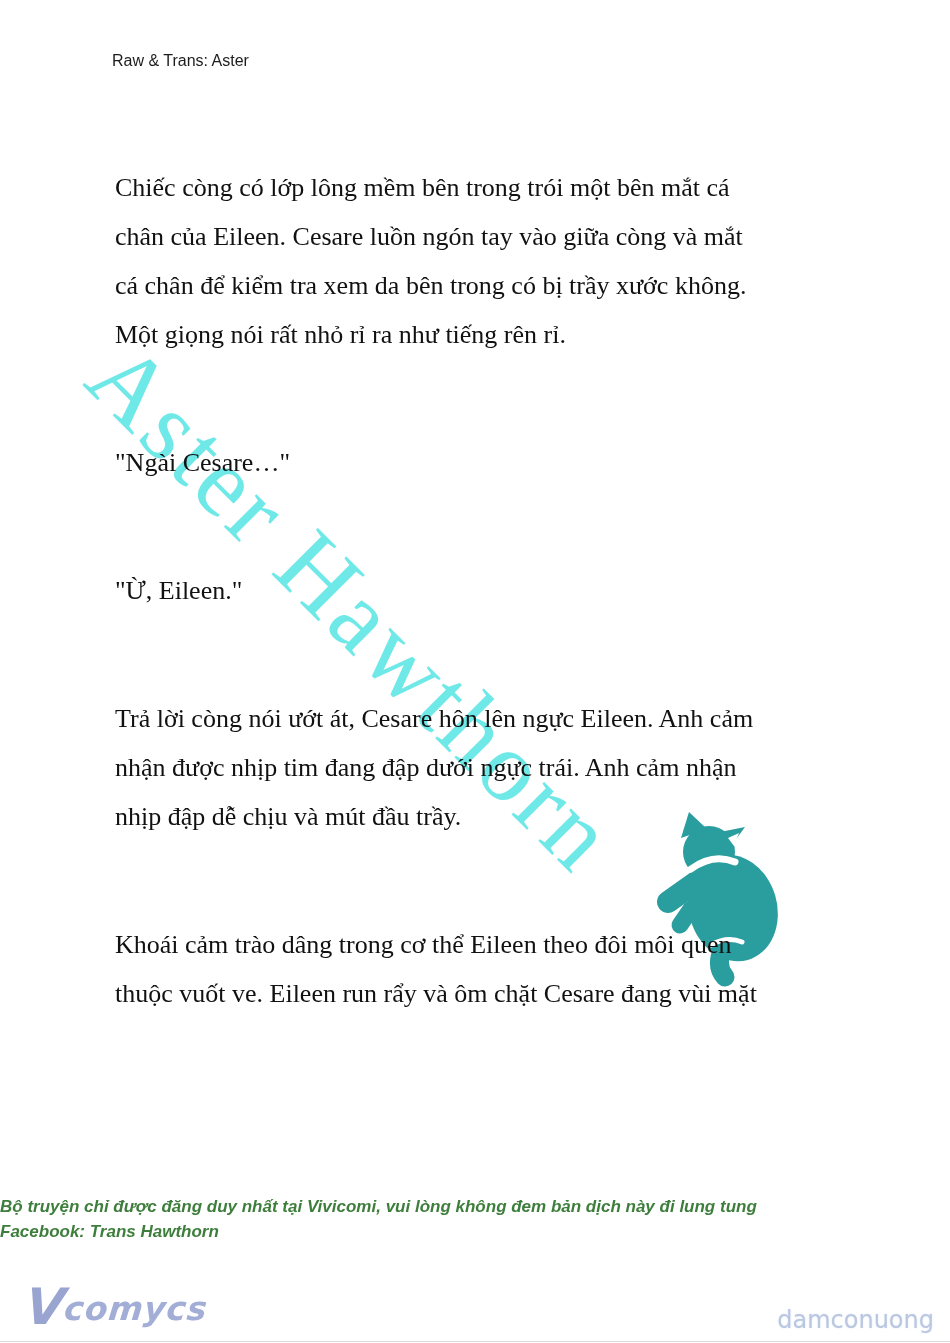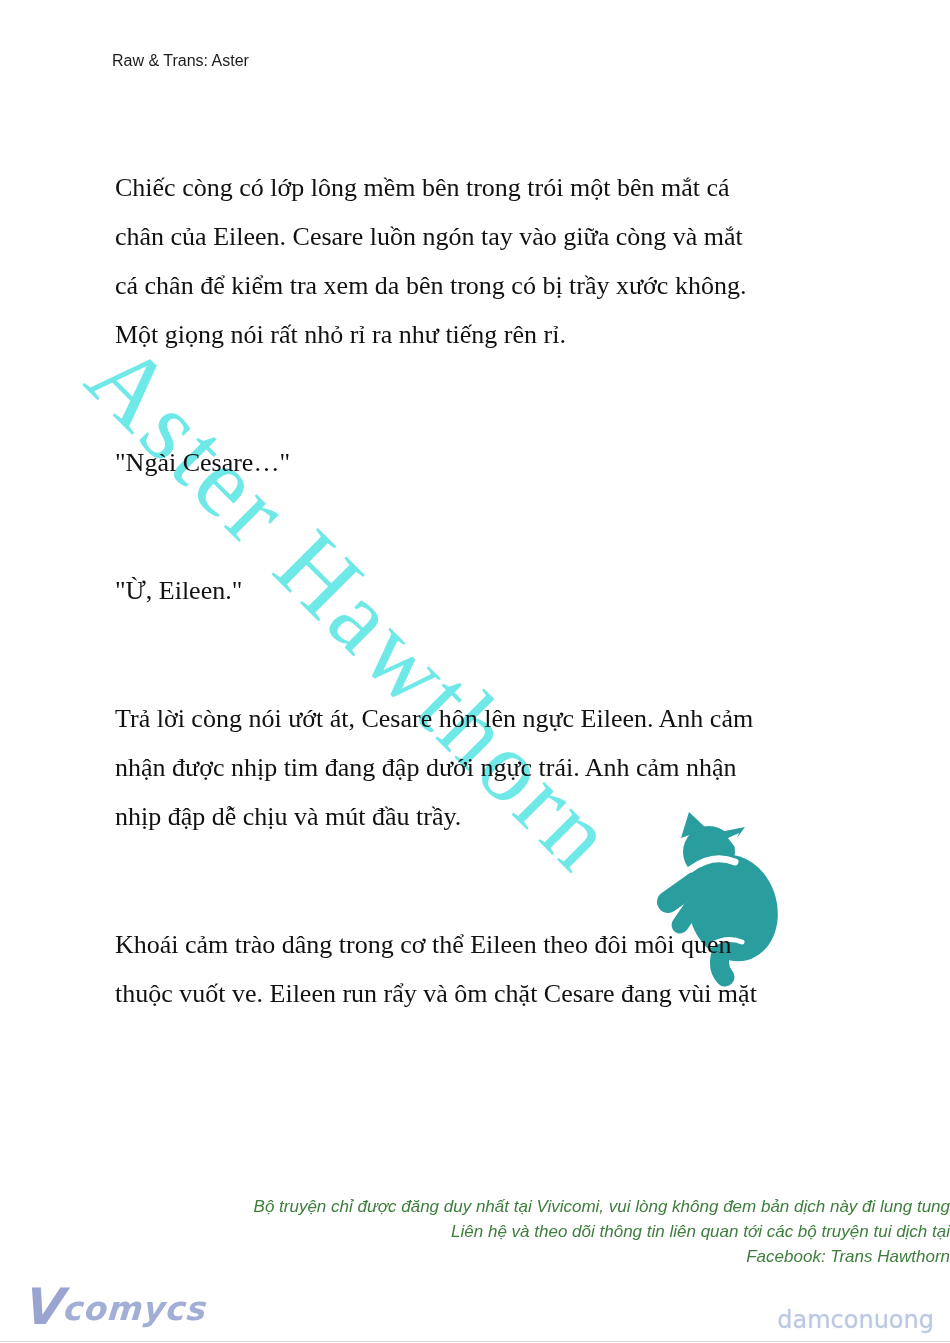--- a/index.html
+++ b/index.html
@@ -45,23 +45,23 @@
     position:absolute;left:113px;top:163px;width:740px;
     font-size:26px;color:#111111;
     z-index:1;
   }
   .para{margin:0 0 79px 2px;}
   .line{display:block;line-height:49px;white-space:nowrap;}
 
   
   .footer{
     position:absolute;left:0;right:0;top:1194px;
-    text-align:right;
+    text-align:left;
     font-family:"Liberation Sans", sans-serif;
-    font-style:italic;font-weight:normal;
+    font-style:italic;font-weight:bold;
     font-size:17px;line-height:25px;
     color:#3e7e3c;
     z-index:2;
   }
   .footer .fline{display:block;}
 
   
   .logo-left{
     position:absolute;left:26px;top:1282px;
     font-family:"DejaVu Sans", sans-serif;
@@ -147,21 +147,20 @@
       <span class="line">nhịp đập dễ chịu và mút đầu trầy.</span>
     </p>
     <p class="para">
       <span class="line">Khoái cảm trào dâng trong cơ thể Eileen theo đôi môi quen</span>
       <span class="line">thuộc vuốt ve. Eileen run rẩy và ôm chặt Cesare đang vùi mặt</span>
     </p>
   </main>
 
   <div class="footer">
     <span class="fline">Bộ truyện chỉ được đăng duy nhất tại Vivicomi, vui lòng không đem bản dịch này đi lung tung</span>
-    <span class="fline">Liên hệ và theo dõi thông tin liên quan tới các bộ truyện tui dịch tại</span>
     <span class="fline">Facebook: Trans Hawthorn</span>
   </div>
 
   <div class="logo-left">
     <span class="v">V</span><span class="rest">comycs</span>
   </div>
 
   <div class="logo-right">damconuong</div>
 
   <div class="bottom-rule"></div>

